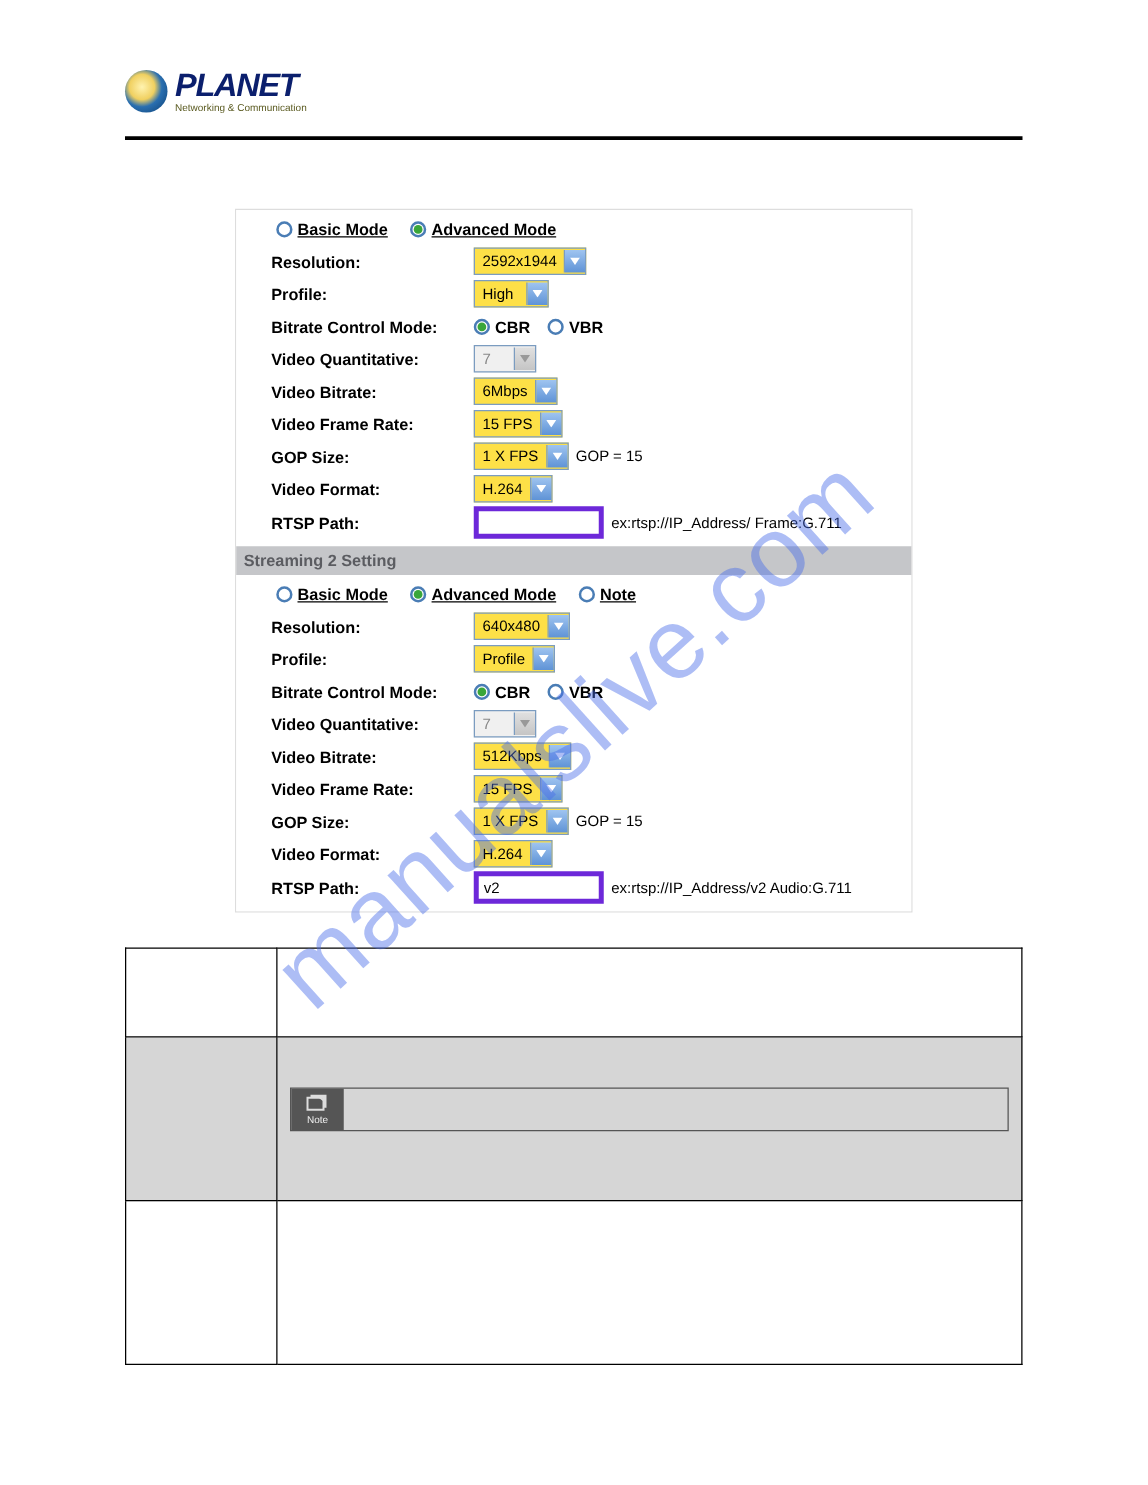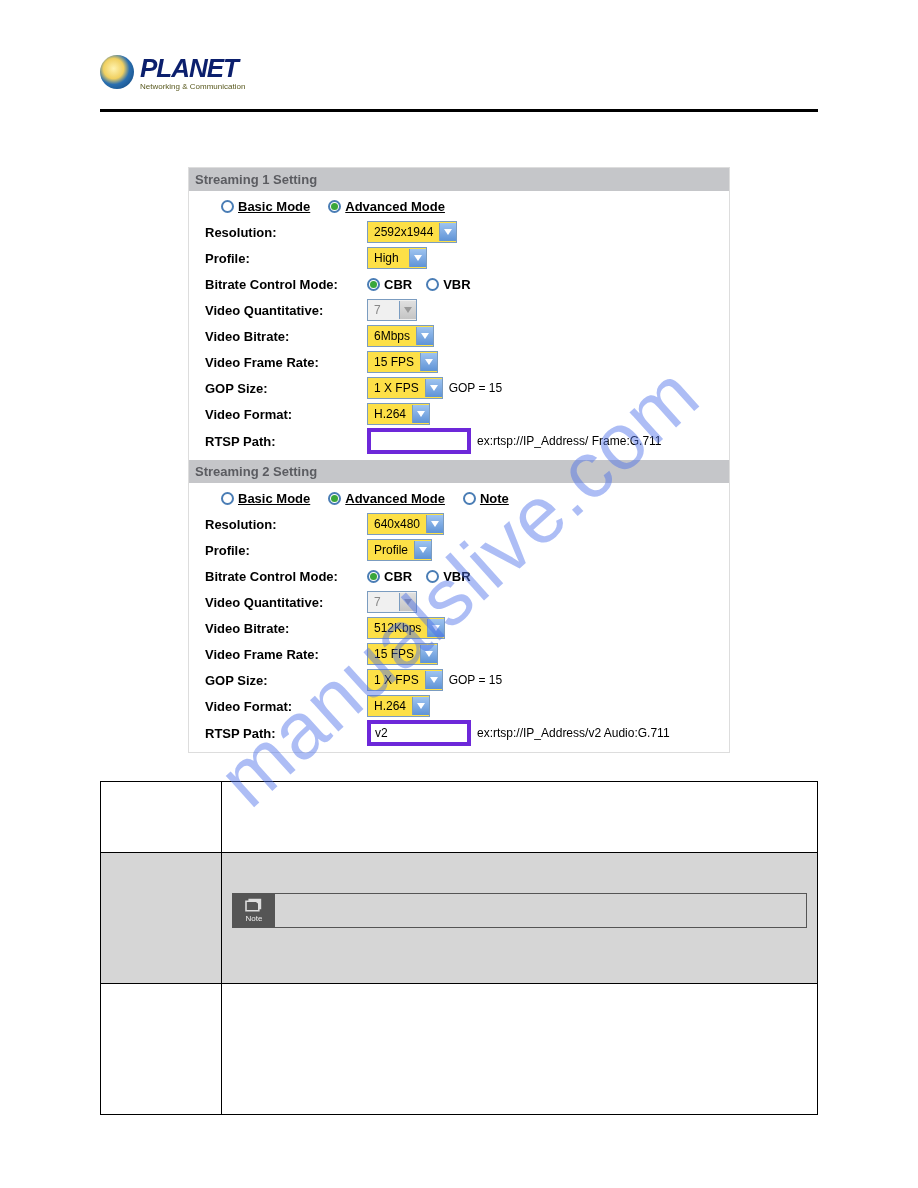--- a/index.html
+++ b/index.html
@@ -28,20 +28,21 @@
     color: #4b6fea;
     opacity: 0.45;
     pointer-events: none;
     white-space: nowrap;
     z-index: 5;
     letter-spacing: 1px;
   }
   
   .logo-wrap {
     display: flex;
+    align-items: center;
     gap: 6px;
   }
   .logo-globe {
     width: 34px; height: 34px; border-radius: 50%;
     background: radial-gradient(circle at 40% 40%, #fff3b0 0%, #f0d060 35%, #2a6fb0 55%, #0a3c70 100%);
   }
   .logo-text {
     display: flex; flex-direction: column; line-height: 1;
   }
   .logo-brand {
@@ -70,21 +71,21 @@
     padding: 4px 6px;
   }
   .section-body {
     background: #fff;
     padding: 4px 4px 4px 16px;
   }
   .row {
     display: flex;
     align-items: center;
     min-height: 24px;
-    margin: 2px 0;
+    margin: 2px 12px;
   }
   .label {
     width: 162px;
     font-weight: bold;
   }
   .radio-row {
     display: flex;
     align-items: center;
     gap: 18px;
     margin: 4px 0 6px 16px;
@@ -199,21 +200,20 @@
     <span class="logo-globe"></span>
     <span class="logo-text">
       <span class="logo-brand">PLANET</span>
       <span class="logo-tag">Networking &amp; Communication</span>
     </span>
   </div>
   <hr class="hr">
 
   <div class="panel">
 
-    <div class="section-header">Streaming 1 Setting</div>
     <div class="section-body">
       <div class="radio-row">
         <span class="radio-opt">
           <span class="radio"></span>
             <span>Basic Mode</span>
         </span>
         <span class="radio-opt">
           <span class="radio on"></span>
             <span>Advanced Mode</span>
         </span>

